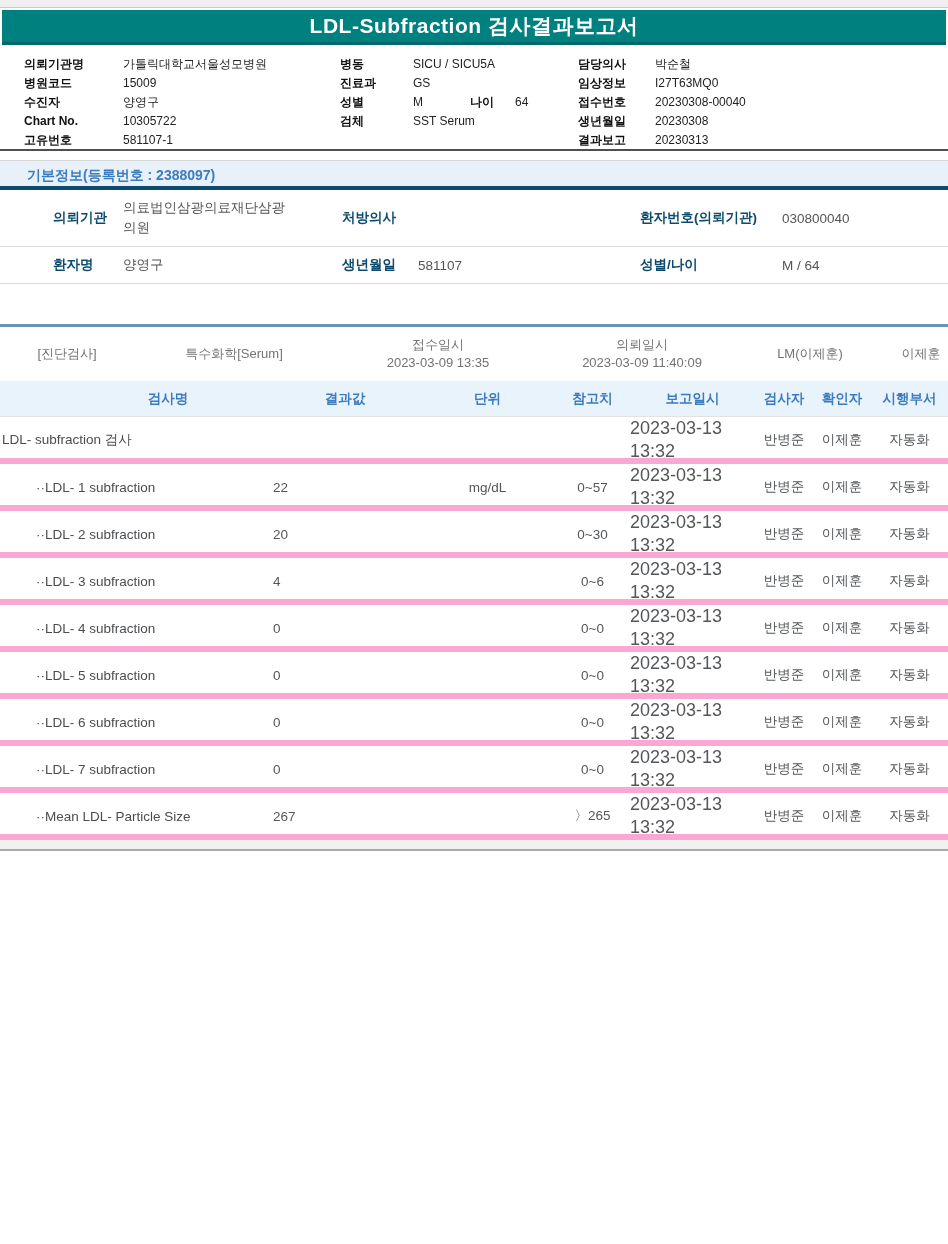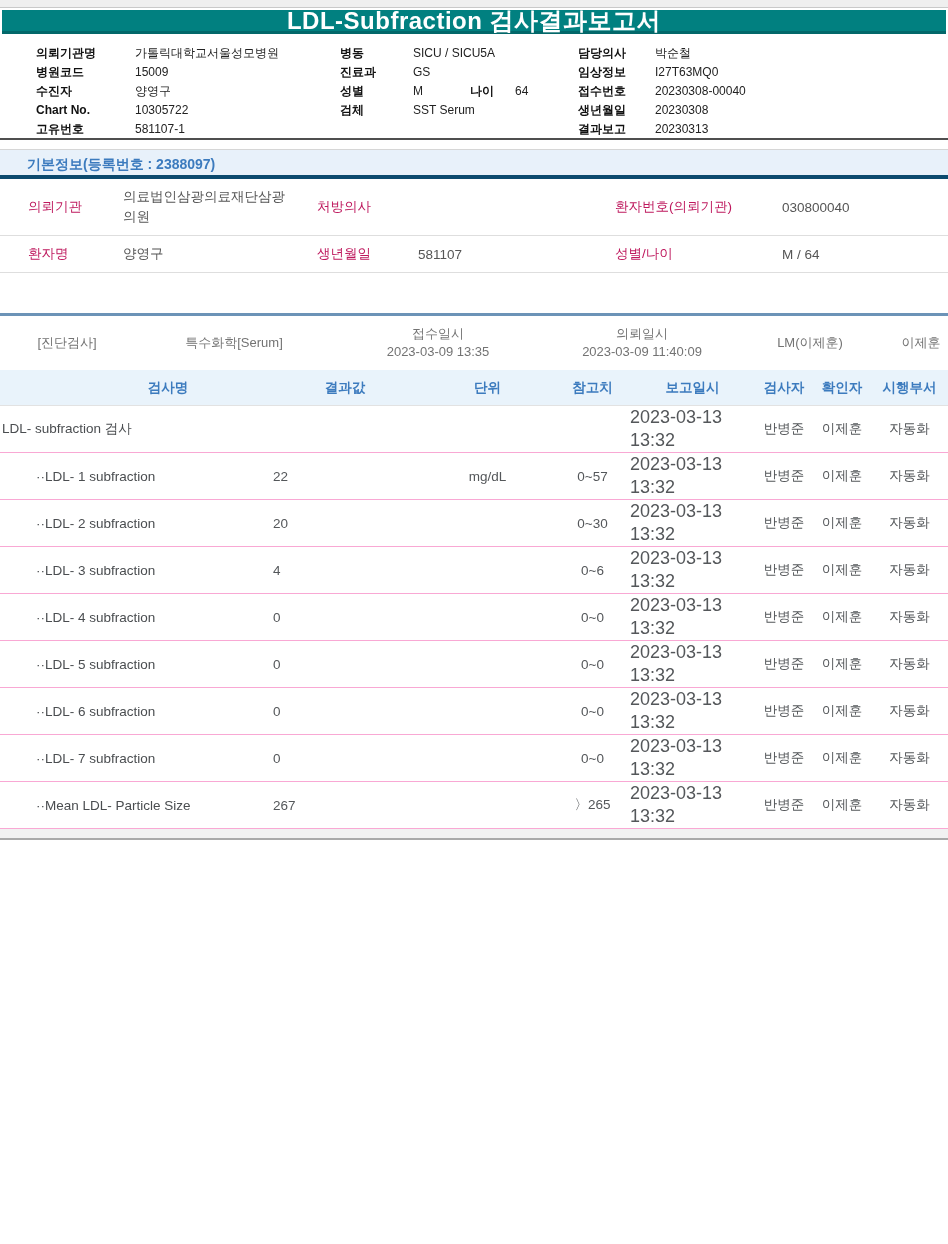--- a/index.html
+++ b/index.html
@@ -4,28 +4,28 @@
 <style>
   * { margin:0; padding:0; box-sizing:border-box; }
   html,body { background:#fff; }
   body {
     width:948px; height:1244px; overflow:hidden;
     font-family:"Liberation Sans","DejaVu Sans",sans-serif;
     color:#333;
   }
   .top-strip { height:8px; background:#efefef; border-bottom:1px solid #c9c9c9; }
   .title-bar {
-    margin:2px 2px 0 2px; height:24px;
+    margin:2px 2px 0 2px; height:35px;
     background:#018080; border-bottom:3px solid #03686a;
     display:flex; align-items:center; justify-content:center;
-    color:#fff; font-weight:bold; font-size:24px; letter-spacing:0.5px;
+    color:#fff; font-weight:bold; font-size:21px; letter-spacing:0.5px;
   }
   .info-section { position:relative; height:104px; }
   .info-group { position:absolute; top:10px; }
-  .info-group.g-left  { left:36px; }
+  .info-group.g-left  { left:24px; }
   .info-group.g-mid   { left:340px; }
   .info-group.g-right { left:578px; }
   .info-row { line-height:19px; font-size:12px; white-space:nowrap; }
   .ilabel { font-weight:bold; color:#111; display:inline-block; vertical-align:top; }
   .g-left  .ilabel { width:99px; }
   .g-mid   .ilabel { width:73px; }
   .g-right .ilabel { width:77px; }
   .ivalue { color:#222; }
   .ivalue.fixedw { display:inline-block; width:57px; }
   .ilabel.extra { width:45px; }
@@ -35,38 +35,38 @@
     background:#e8f1fa; border-top:1px solid #d6d6d6; border-bottom:4px solid #0c4a6e;
     padding-left:27px; font-weight:bold; font-size:14px; color:#3c7bbe;
   }
   .basic-row {
     display:grid; grid-template-columns:95px 194px 101px 197px 167px 1fr;
     padding-left:28px; align-items:center; border-bottom:1px solid #dedede;
     font-size:13.5px;
   }
   .basic-row.tall { min-height:57px; }
   .basic-row.short { height:37px; }
-  .blabel { font-weight:normal; color:#be185d; }
+  .blabel { font-weight:bold; color:#0c4a6e;margin-left:25px; }
   .bvalue { color:#555; }
   .bvalue.wrap { max-width:175px; line-height:1.45; }
   .gap40 { height:40px; }
   .blue-rule { height:3px; background:#6c93b7; }
   .order-row { position:relative; height:54px; font-size:13px; color:#737373; }
   .o { position:absolute; top:50%; transform:translate(-50%,-50%); text-align:center; white-space:nowrap; }
   .o .l1,.o .l2 { display:block; line-height:1.4; }
   .result-header {
     display:grid; grid-template-columns:270px 150px 135px 75px 125px 58px 58px 1fr;
     height:36px; align-items:center; background:#e9f3fb; border-bottom:1px solid #e2e2e2;
     font-weight:bold; font-size:13.5px; color:#3c7bbe;
   }
   .hcell { text-align:center; }
   .hcell:first-child { padding-left:66px; }
   .rrow {
     display:grid; grid-template-columns:270px 150px 135px 75px 125px 58px 58px 1fr;
-    height:47px; align-items:center; border-bottom:1px solid #f9a8d4;
+    height:47px; align-items:center; border-bottom:6px solid #f9a8d4;
     font-size:13.5px; color:#54575a;
   }
   .cell.name { padding-left:2px; color:#4a4d50; white-space:nowrap; }
   .cell.name.indent { padding-left:36px; }
   .cell.result { padding-left:3px; }
   .cell.unit, .cell.ref, .cell.center { text-align:center; }
   .cell.date { text-align:left; font-size:18px; line-height:1.3; }
   .bottom-strip { height:11px; background:#f1f1f1; border-bottom:2px solid #a9a9a9; }
 </style>
 </head>

